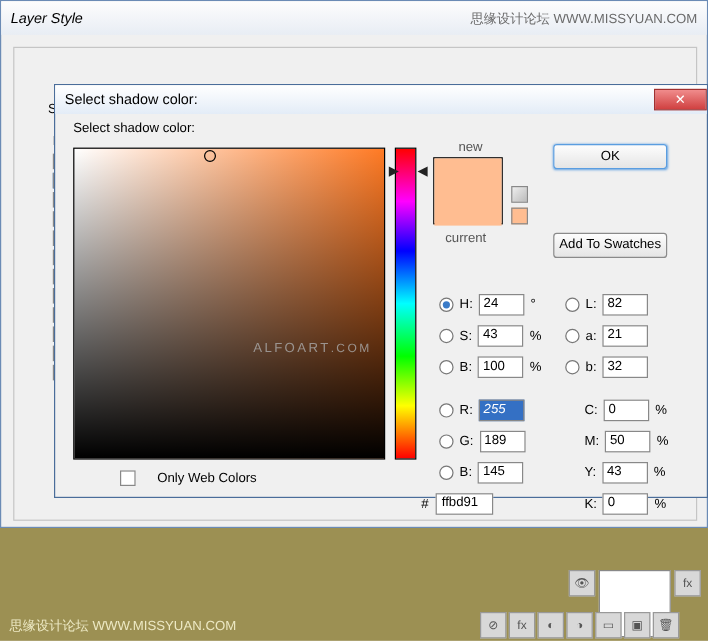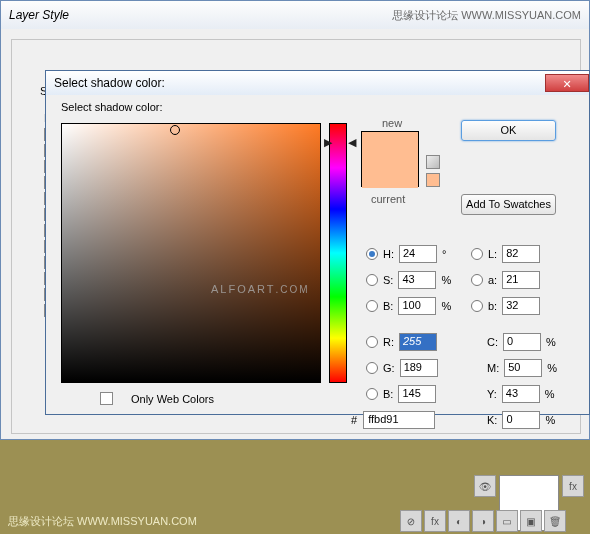--- a/index.html
+++ b/index.html
@@ -51,21 +51,21 @@
   .btn-sw { position:absolute; top:99px; left:415px; }
   .btn-lib { position:absolute; top:120px; left:415px; }
 
   .row { position:absolute; display:flex; align-items:center; gap:5px; }
   .radio { width:12px; height:12px; border-radius:50%; border:1px solid #777; display:inline-flex; align-items:center; justify-content:center; background:#fff;}
   .radio.sel::after { content:""; width:6px; height:6px; border-radius:50%; background:#3a7bc8; }
   .fld { width:38px; height:18px; border:1px solid #888; background:#fff; padding:1px 3px; display:inline-block; }
   .fld.sel { background:#3470c4; color:#fff;font-style:italic; }
 
   .owc { position:absolute; top:297px; left:15px; display:flex; align-items:flex-end; gap:18px;margin-left:39px;}
-  .hexfld { width:72px; height:18px; border:1px solid #888; background:#fff; padding:1px 4px;}
+  .hexfld { width:48px; height:18px; border:1px solid #888; background:#fff; padding:1px 4px;}
   .hexrow { position:absolute; top:302px; left:305px; display:flex; align-items:center; gap:6px;}
 
   .wm { position:absolute; top:182px; left:165px; color:#aaa; font-size:18px; letter-spacing:2px; font-family: Georgia, serif; text-transform:uppercase; opacity:0.8;}
   .wm small { font-size:10px; }
 
   .bottom-row { position:absolute; bottom:3px; right:6px; display:flex; gap:3px; }
   .mini { width:22px; height:22px; background:#d8d8d8; border:1px solid #999; display:flex; align-items:center; justify-content:center; font-size:10px; color:#555;}
   .thumb { width:60px; height:56px; border:1px solid #888; background:#fff; }
 
   .bottom-wm { position:absolute; bottom:5px; left:8px; color:#ede9c4; font-size:11px; }

